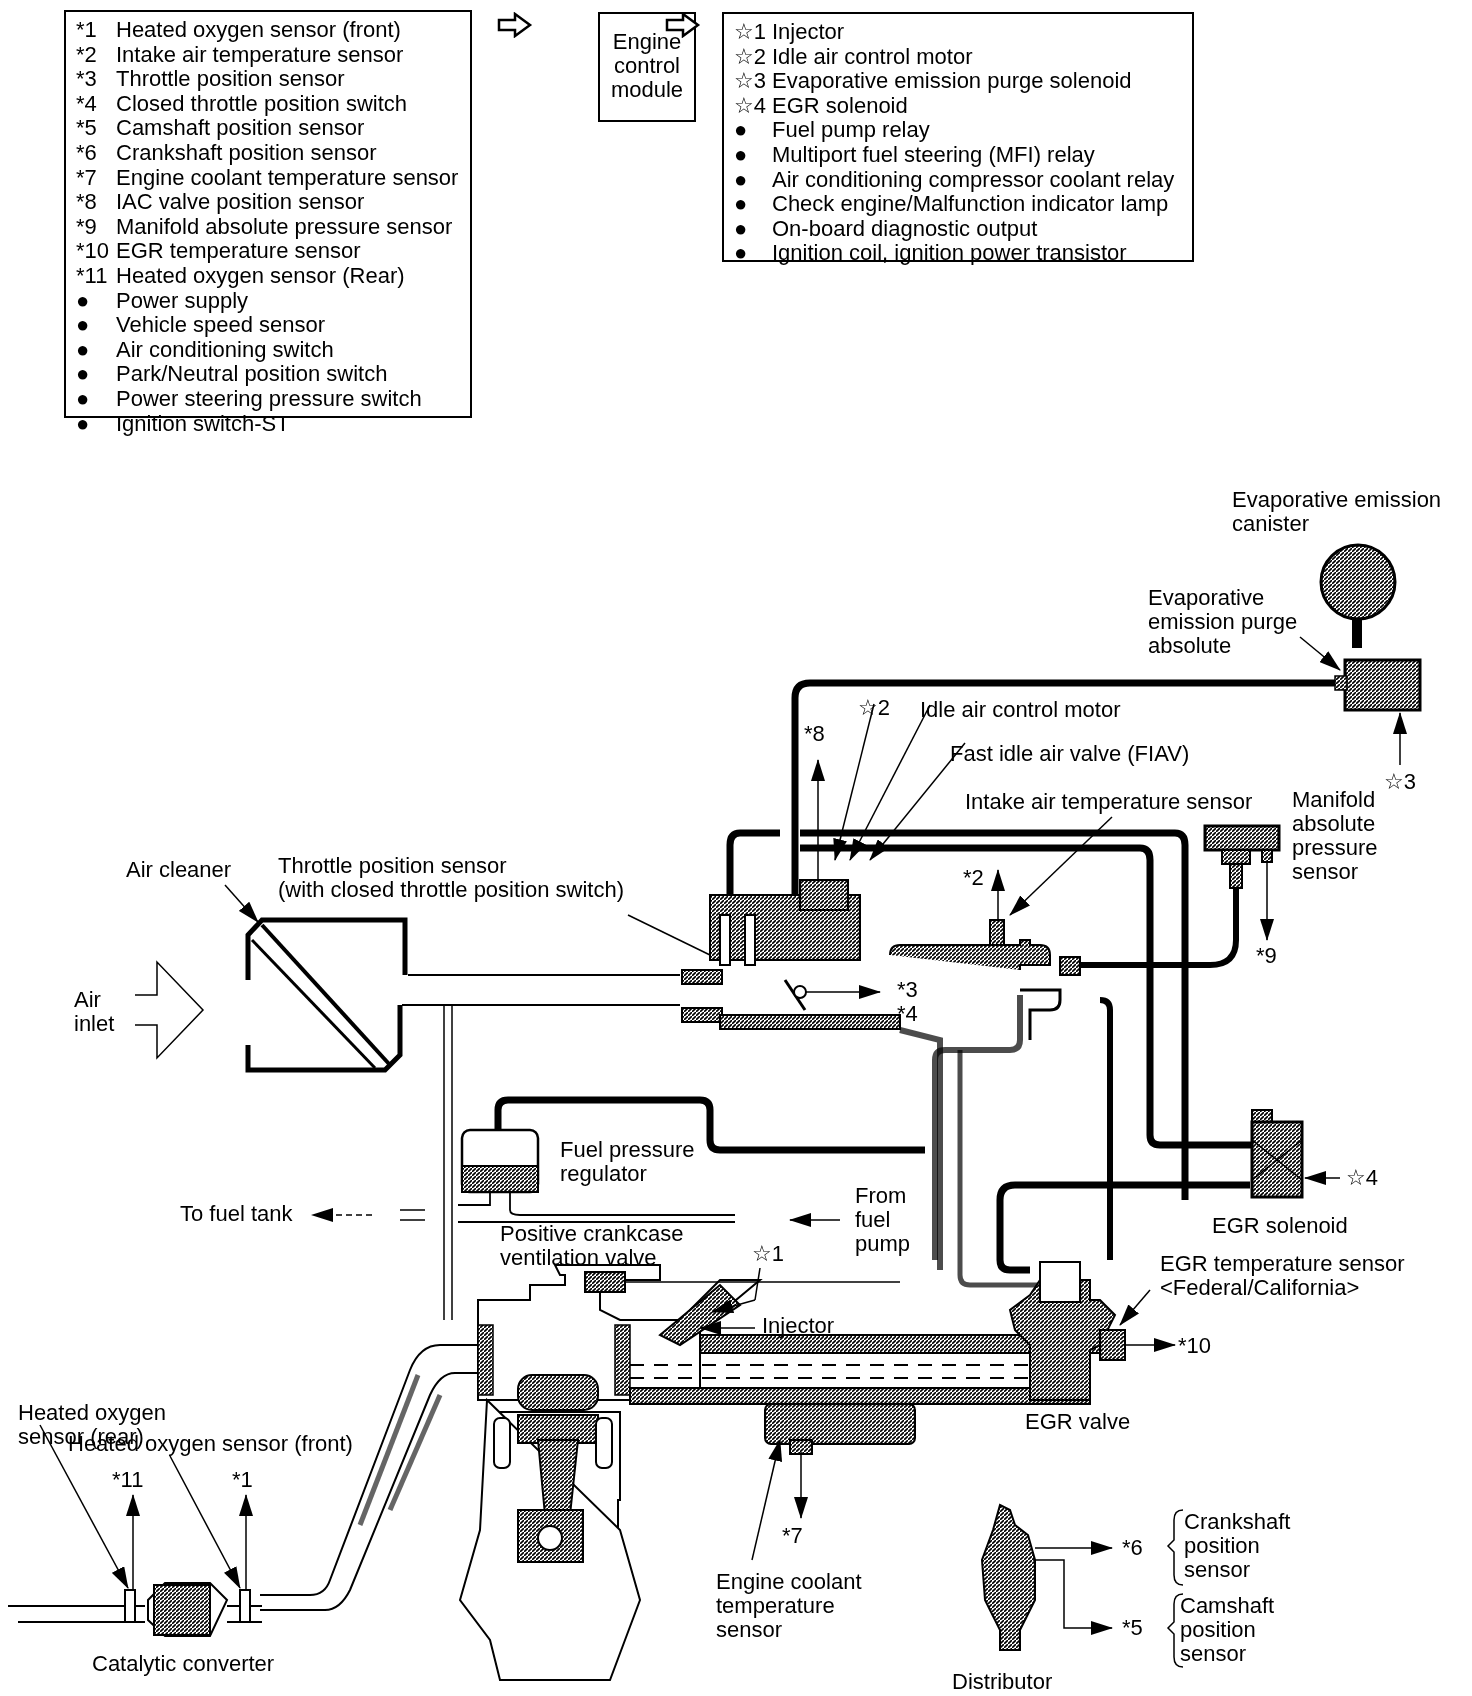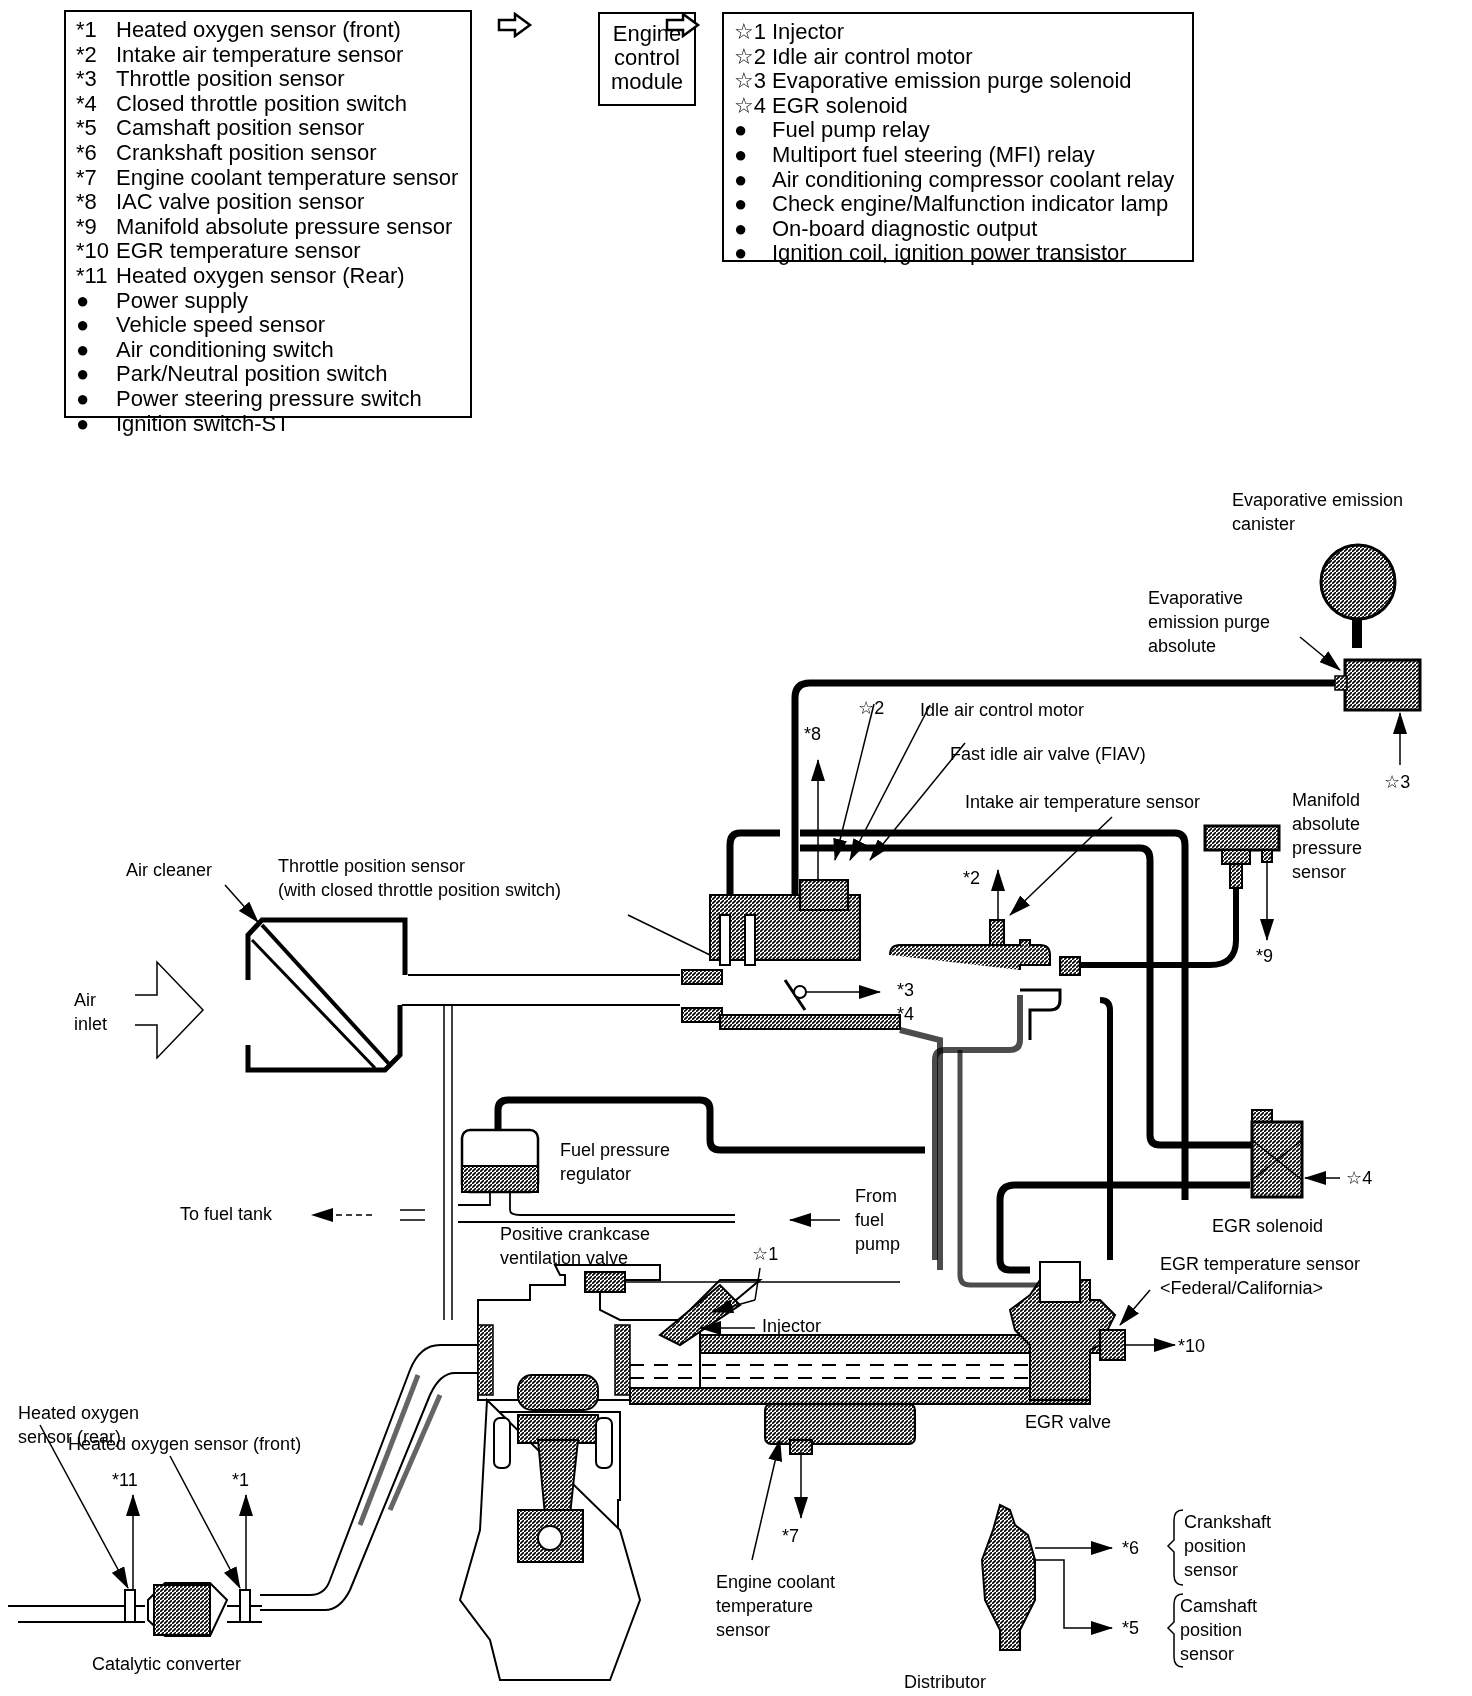--- a/index.html
+++ b/index.html
@@ -1,23 +1,23 @@
 <!DOCTYPE html>
 <html><head>
 <meta charset="utf-8">
 <style>
   html,body{margin:0;padding:0;background:#fff;}
   body{width:1472px;height:1696px;position:relative;overflow:hidden;font-family:"Liberation Sans",sans-serif;color:#000;}
   .box{position:absolute;border:2px solid #000;background:#fff;}
   .row{display:flex;font-size:22px;line-height:24.6px;white-space:nowrap;}
   .row .k{width:40px;flex:none;}
   .row2 .k{width:38px;flex:none;}
-  .lbl{position:absolute;font-size:18px;line-height:24px;white-space:nowrap;}
+  .lbl{position:absolute;font-size:22px;line-height:24px;white-space:nowrap;}
   svg#dg{position:absolute;left:0;top:0;}
-  .ecm{position:absolute;left:598px;top:12px;width:98px;height:94px;border:2px solid #000;font-size:22px;line-height:24px;text-align:center;padding-top:8px;box-sizing:border-box;}
+  .ecm{position:absolute;left:598px;top:12px;width:98px;height:110px;border:2px solid #000;font-size:22px;line-height:24px;text-align:center;padding-top:16px;box-sizing:border-box;}
 </style>
 </head>
 <body>
 
 <div class="box" style="left:64px;top:10px;width:408px;height:408px;padding:6px 0 0 10px;box-sizing:border-box;">
   <div id="inputs-list">
       <div class="row row1">
         <span class="k">*1</span>
         <span>Heated oxygen sensor (front)</span>
       </div>
@@ -401,13 +401,13 @@
     <div>Crankshaft</div>
     <div>position</div>
     <div>sensor</div>
   </div>
 <div class="lbl" style="left:1122px;top:1616px">*5</div>
 <div class="lbl" style="left:1180px;top:1594px">
     <div>Camshaft</div>
     <div>position</div>
     <div>sensor</div>
   </div>
-<div class="lbl" style="left:904px;top:1670px">Distributor</div>
+<div class="lbl" style="left:952px;top:1670px">Distributor</div>
 
 </body></html>

